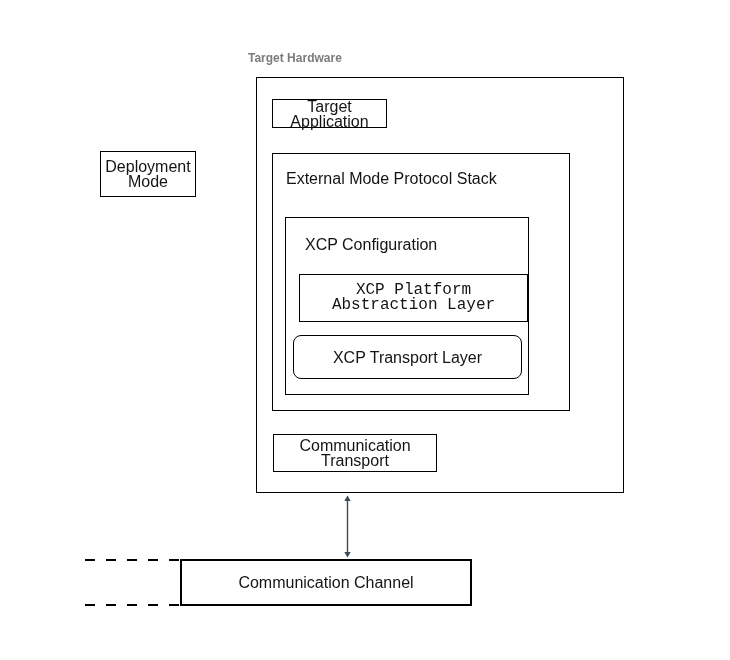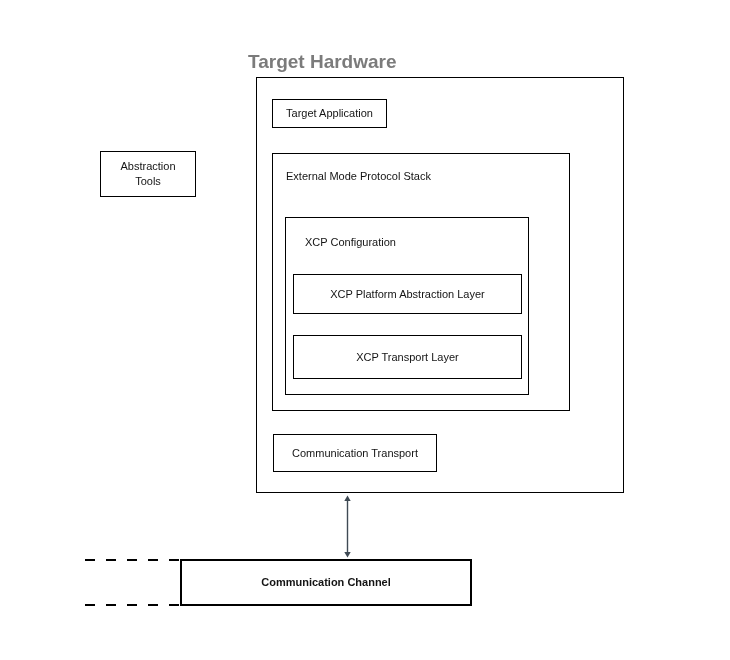--- a/index.html
+++ b/index.html
@@ -17,73 +17,73 @@
   }
   .canvas{
     position:relative;
     width:730px;height:660px;
     background:var(--background);
     overflow:hidden;
   }
   .diagram-title{
     position:absolute;
     left:248px;top:51px;
-    font-size:19px;
+    font-size:12px;
     font-weight:bold;
     color:var(--title-text);
     white-space:nowrap;
   }
   .node{
     position:absolute;
     background:var(--background);
     border:1px solid var(--border);
-    font-size:11px;
+    font-size:16px;
     color:var(--label-text);
   }
   .node.centered{
     display:flex;
     align-items:center;
     justify-content:center;
     text-align:center;
     line-height:15px;
   }
   
   .box-target-hardware{ left:256px; top:77px; width:368px; height:416px; }
   
   .box-target-application{ left:272px; top:99px;  width:115px; height:29px; }
   .box-deployment-tools{   left:100px; top:151px; width:96px;  height:46px; padding:0 6px;}
   .box-external-mode{      left:272px; top:153px; width:298px; height:258px; }
   .box-external-mode .corner-label{ position:absolute; left:13px; top:16px; white-space:nowrap; }
   .box-xcp-config{         left:285px; top:217px; width:244px; height:178px; }
   .box-xcp-config .corner-label{ position:absolute; left:19px; top:18px; white-space:nowrap; }
-  .box-xcp-pal{            left:293px; top:274px; width:229px; height:40px; }
-  .box-xcp-transport{      left:293px; top:335px; width:229px; height:44px; }
+  .box-xcp-pal{            left:299px; top:274px; width:229px; height:48px;font-family:Liberation Mono, monospace; }
+  .box-xcp-transport{      left:293px; top:335px; width:229px; height:44px;border-radius:8px; }
   .box-comm-interface{     left:273px; top:434px; width:164px; height:38px; }
-  .box-comm-channel{       left:180px; top:559px; width:292px; height:47px; border-width:2px;font-weight:bold; }
+  .box-comm-channel{       left:180px; top:559px; width:292px; height:47px; border-width:2px; }
   
   .overlay-svg{
     position:absolute;
     left:0;top:0;width:730px;height:660px;
     pointer-events:none;
   }
   .connector-line{ stroke:var(--connector); stroke-width:1.4; }
   .connector-head{ fill:var(--connector); stroke:none; }
   .channel-dash{ stroke:var(--border); stroke-width:2; }
 </style>
 </head>
 <body>
 
 <div class="canvas">
 
   <div class="diagram-title">Target Hardware</div>
 
   <div class="node box-target-hardware"></div>
 
   <div class="node centered box-deployment-tools">
-    <span>Abstraction Tools</span>
+    <span>Deployment Mode</span>
   </div>
 
   <div class="node centered box-target-application">
     <span>Target Application</span>
   </div>
 
   <div class="node box-external-mode">
     <span class="corner-label">External Mode Protocol Stack</span>
   </div>
 

